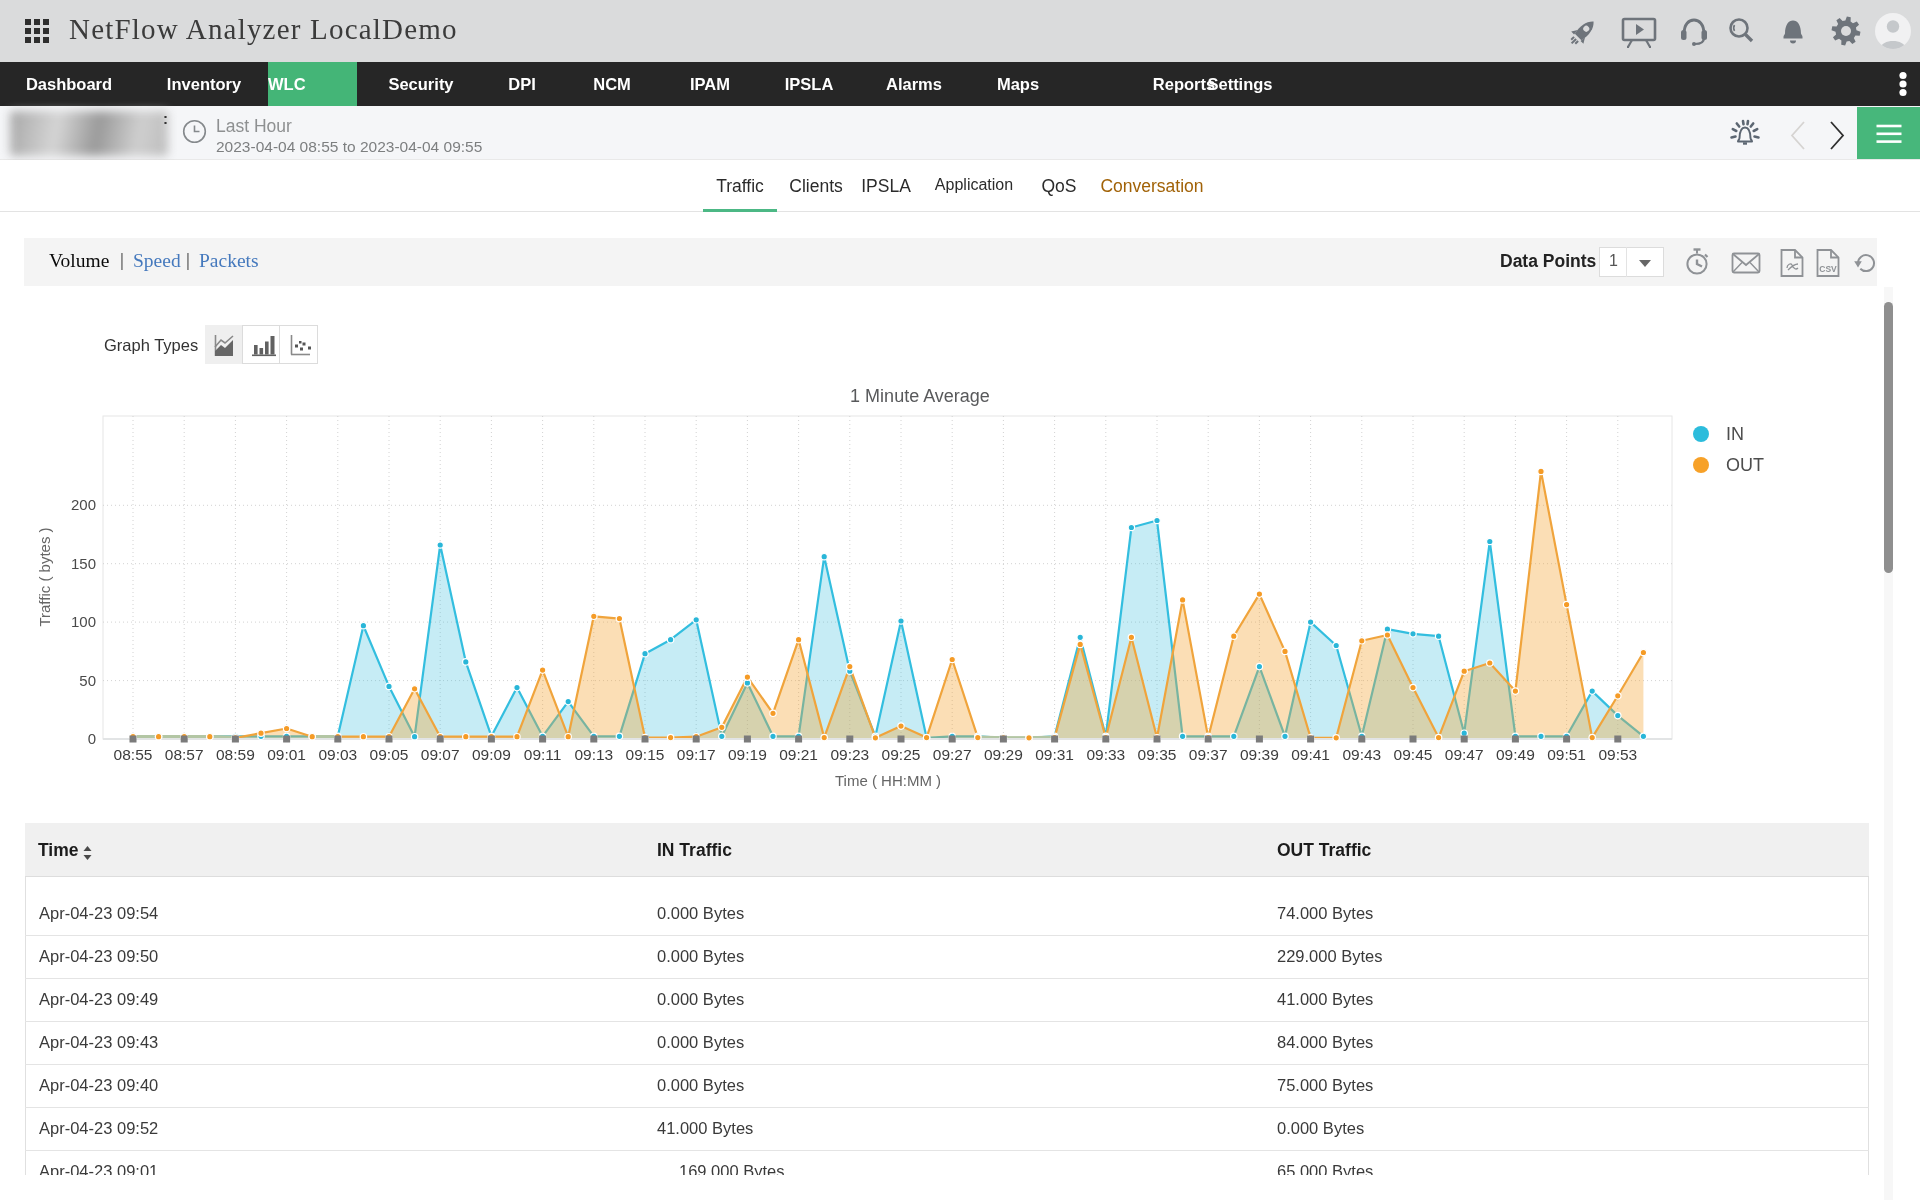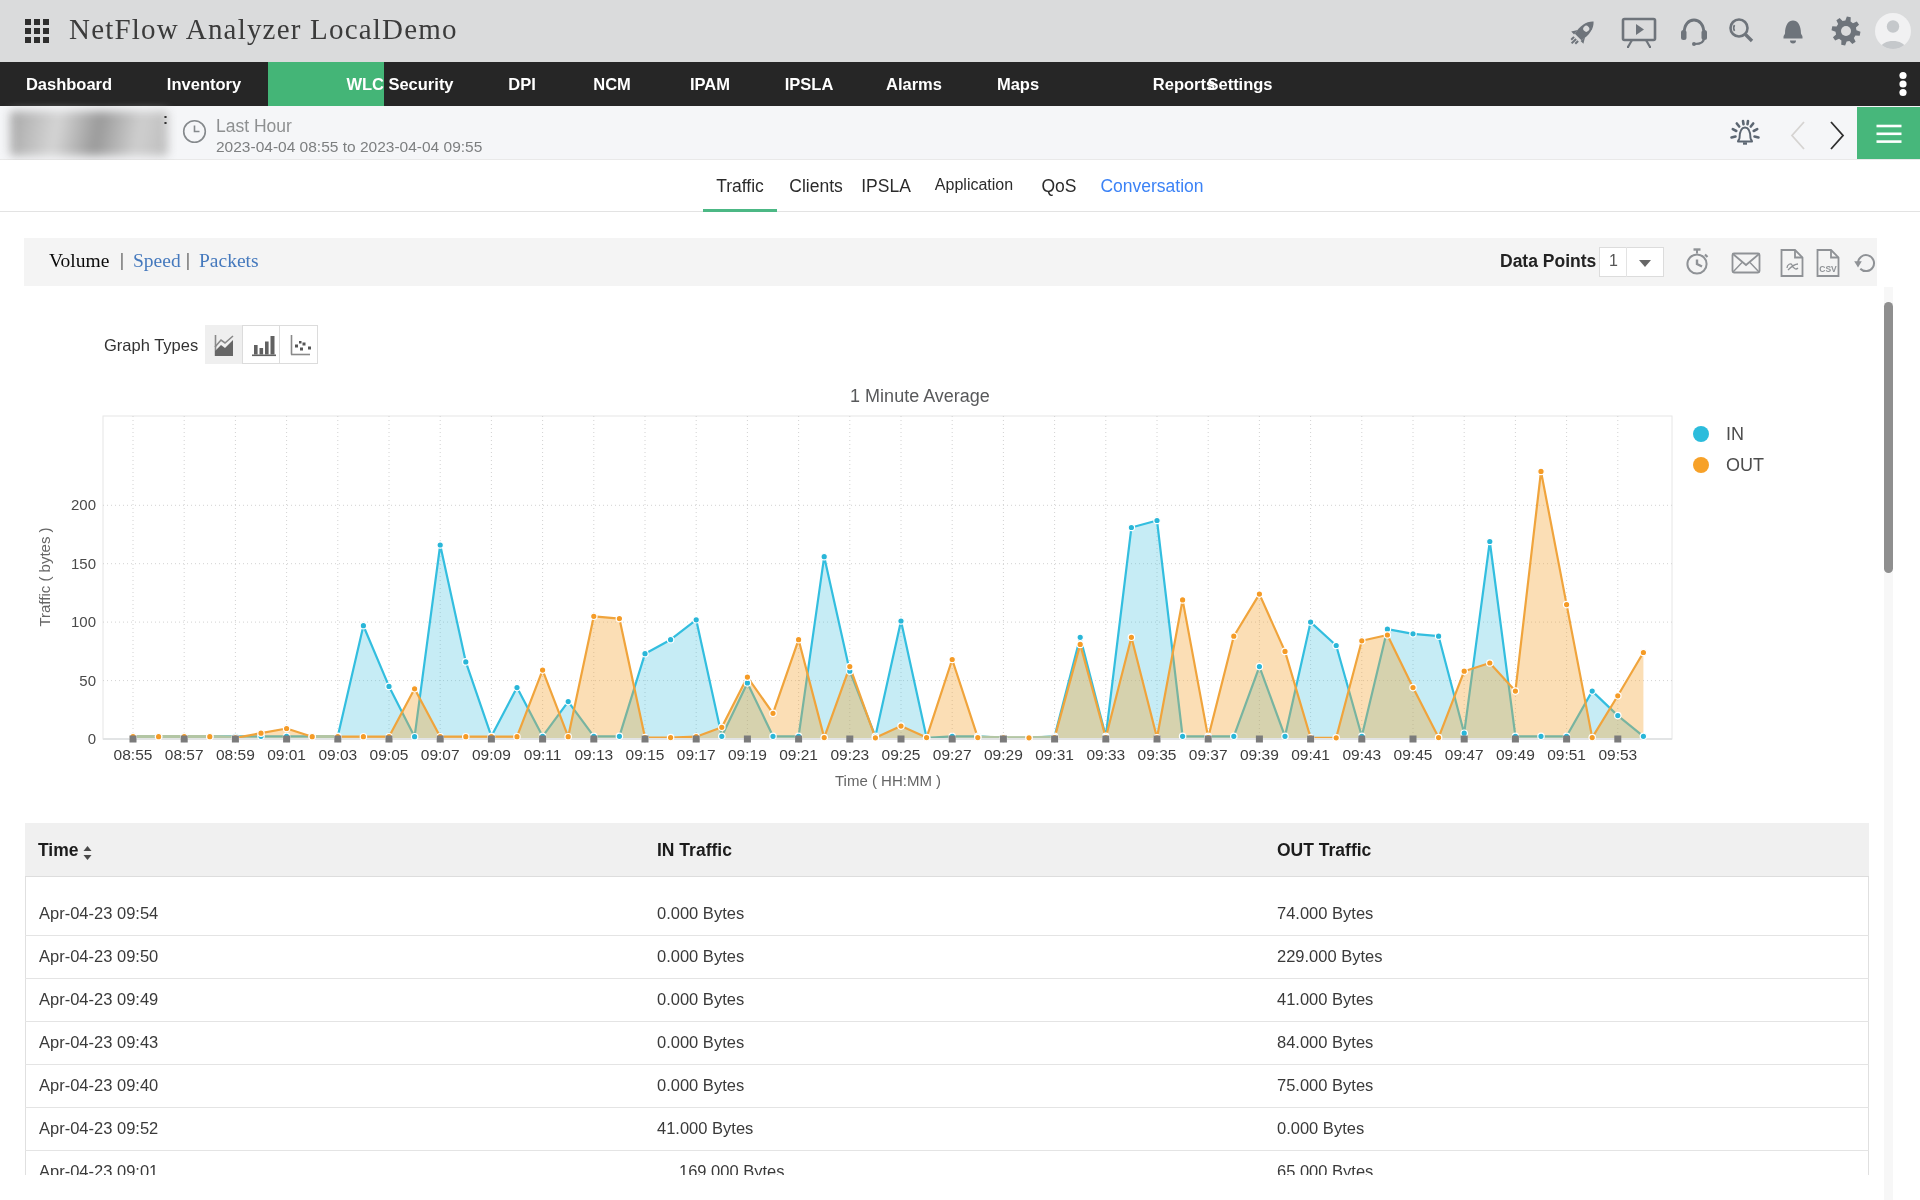--- a/index.html
+++ b/index.html
@@ -79,21 +79,21 @@
 <circle cx="19" cy="19" r="18" fill="#f1f1f2"></circle>
 <g clip-path="url(#avc)" fill="#c5c8cb">
 <circle cx="19" cy="14.5" r="6.2"></circle>
 <path d="M6,38 C6,26 32,26 32,38 Z"></path>
 </g>
 </svg>
 
 <div class="abs" style="left:0;top:62px;width:1920px;height:44px;background:#262626"></div>
 <div class="nav-item" style="left:69px;transform:translateX(-50%)">Dashboard</div>
 <div class="nav-item" style="left:204px;transform:translateX(-50%)">Inventory</div>
-<div class="nav-item nav-active" style="left:268px;width:116px;text-align:right">WLC</div>
+<div class="nav-item nav-active" style="left:268px;width:89px;text-align:left">WLC</div>
 <div class="nav-item" style="left:421px;transform:translateX(-50%)">Security</div>
 <div class="nav-item" style="left:522px;transform:translateX(-50%)">DPI</div>
 <div class="nav-item" style="left:612px;transform:translateX(-50%)">NCM</div>
 <div class="nav-item" style="left:710px;transform:translateX(-50%)">IPAM</div>
 <div class="nav-item" style="left:809px;transform:translateX(-50%)">IPSLA</div>
 <div class="nav-item" style="left:914px;transform:translateX(-50%)">Alarms</div>
 <div class="nav-item" style="left:1018px;transform:translateX(-50%)">Maps</div>
 <div class="nav-item" style="left:1184px;transform:translateX(-50%)">Reports</div>
 <div class="nav-item" style="left:1240px;transform:translateX(-50%)">Settings</div>
 <svg style="position:absolute;left:1896px;top:67px" width="14" height="34" viewBox="0 0 14 34">
@@ -141,21 +141,21 @@
       <line x1="0.5" y1="17.6" x2="25.5" y2="17.6"></line>
     </g>
 </svg>
 
 <div class="abs" style="left:0;top:160px;width:1920px;height:52px;background:#fff;border-bottom:1px solid #e3e3e3"></div>
 <div class="abs" style="left:740px;top:176px;transform:translateX(-50%);font-size:17.5px;color:#2b2b2b">Traffic</div>
 <div class="abs" style="left:816px;top:176px;transform:translateX(-50%);font-size:17.5px;color:#2b2b2b">Clients</div>
 <div class="abs" style="left:886px;top:176px;transform:translateX(-50%);font-size:17.5px;color:#2b2b2b">IPSLA</div>
 <div class="abs" style="left:974px;top:176px;transform:translateX(-50%);font-size:16px;color:#2b2b2b">Application</div>
 <div class="abs" style="left:1059px;top:176px;transform:translateX(-50%);font-size:17.5px;color:#2b2b2b">QoS</div>
-<div class="abs" style="left:1152px;top:176px;transform:translateX(-50%);font-size:17.5px;color:#3b82f6">Conversation</div>
+<div class="abs" style="left:1152px;top:176px;transform:translateX(-50%);font-size:17.5px;color:#a16207">Conversation</div>
 <div class="abs" style="left:703px;top:209px;width:74px;height:3px;background:#4cb885"></div>
 
 <div class="abs" style="left:24px;top:238px;width:1853px;height:48px;background:#f4f4f4"></div>
 <div class="abs" style="left:49px;top:250px;font-family:'Liberation Serif',serif;font-size:19.5px;color:#0a0a0a">Volume</div>
 <div class="abs" style="left:120px;top:249px;font-family:'Liberation Serif',serif;font-size:19.5px;color:#333">|</div>
 <div class="abs" style="left:133px;top:250px;font-family:'Liberation Serif',serif;font-size:19.5px;color:#4579bd">Speed</div>
 <div class="abs" style="left:186px;top:249px;font-family:'Liberation Serif',serif;font-size:19.5px;color:#333">|</div>
 <div class="abs" style="left:199px;top:250px;font-family:'Liberation Serif',serif;font-size:19.5px;color:#4579bd">Packets</div>
 <div class="abs" style="left:1500px;top:251px;font-size:17.5px;font-weight:bold;color:#222">Data Points</div>
 <div class="abs" style="left:1599px;top:247px;width:65px;height:30px;background:#fff;border:1px solid #dcdcdc"></div>

